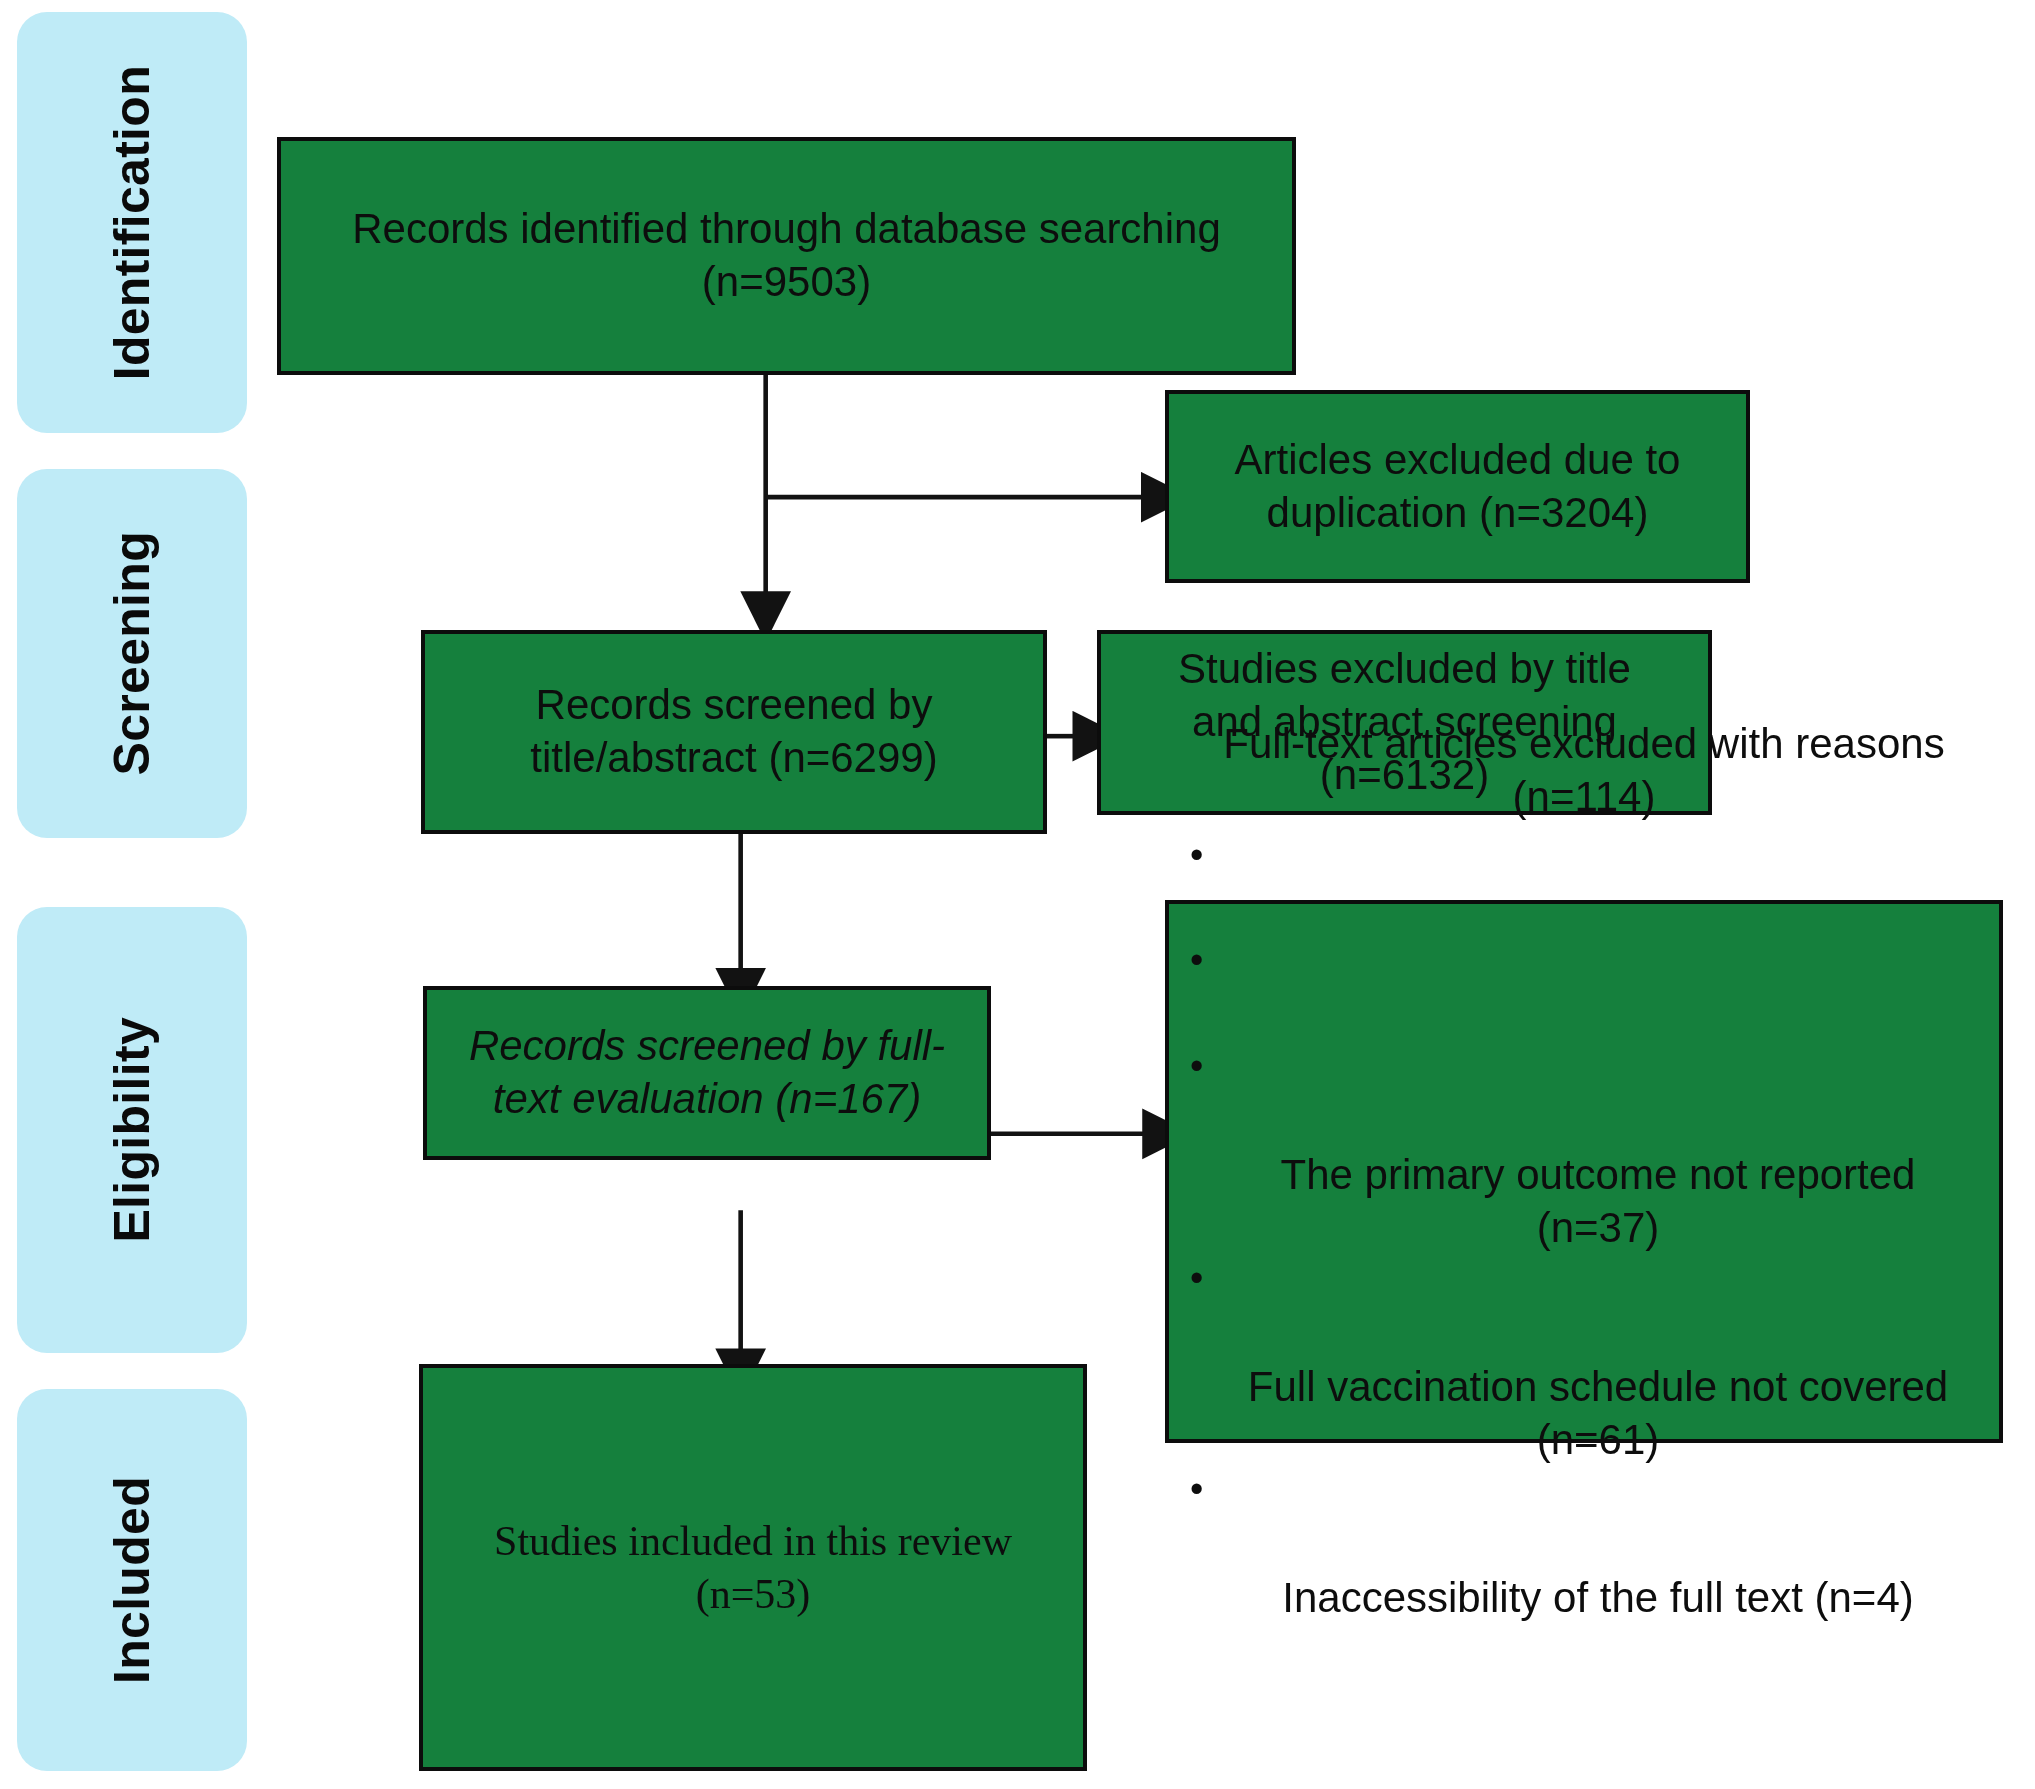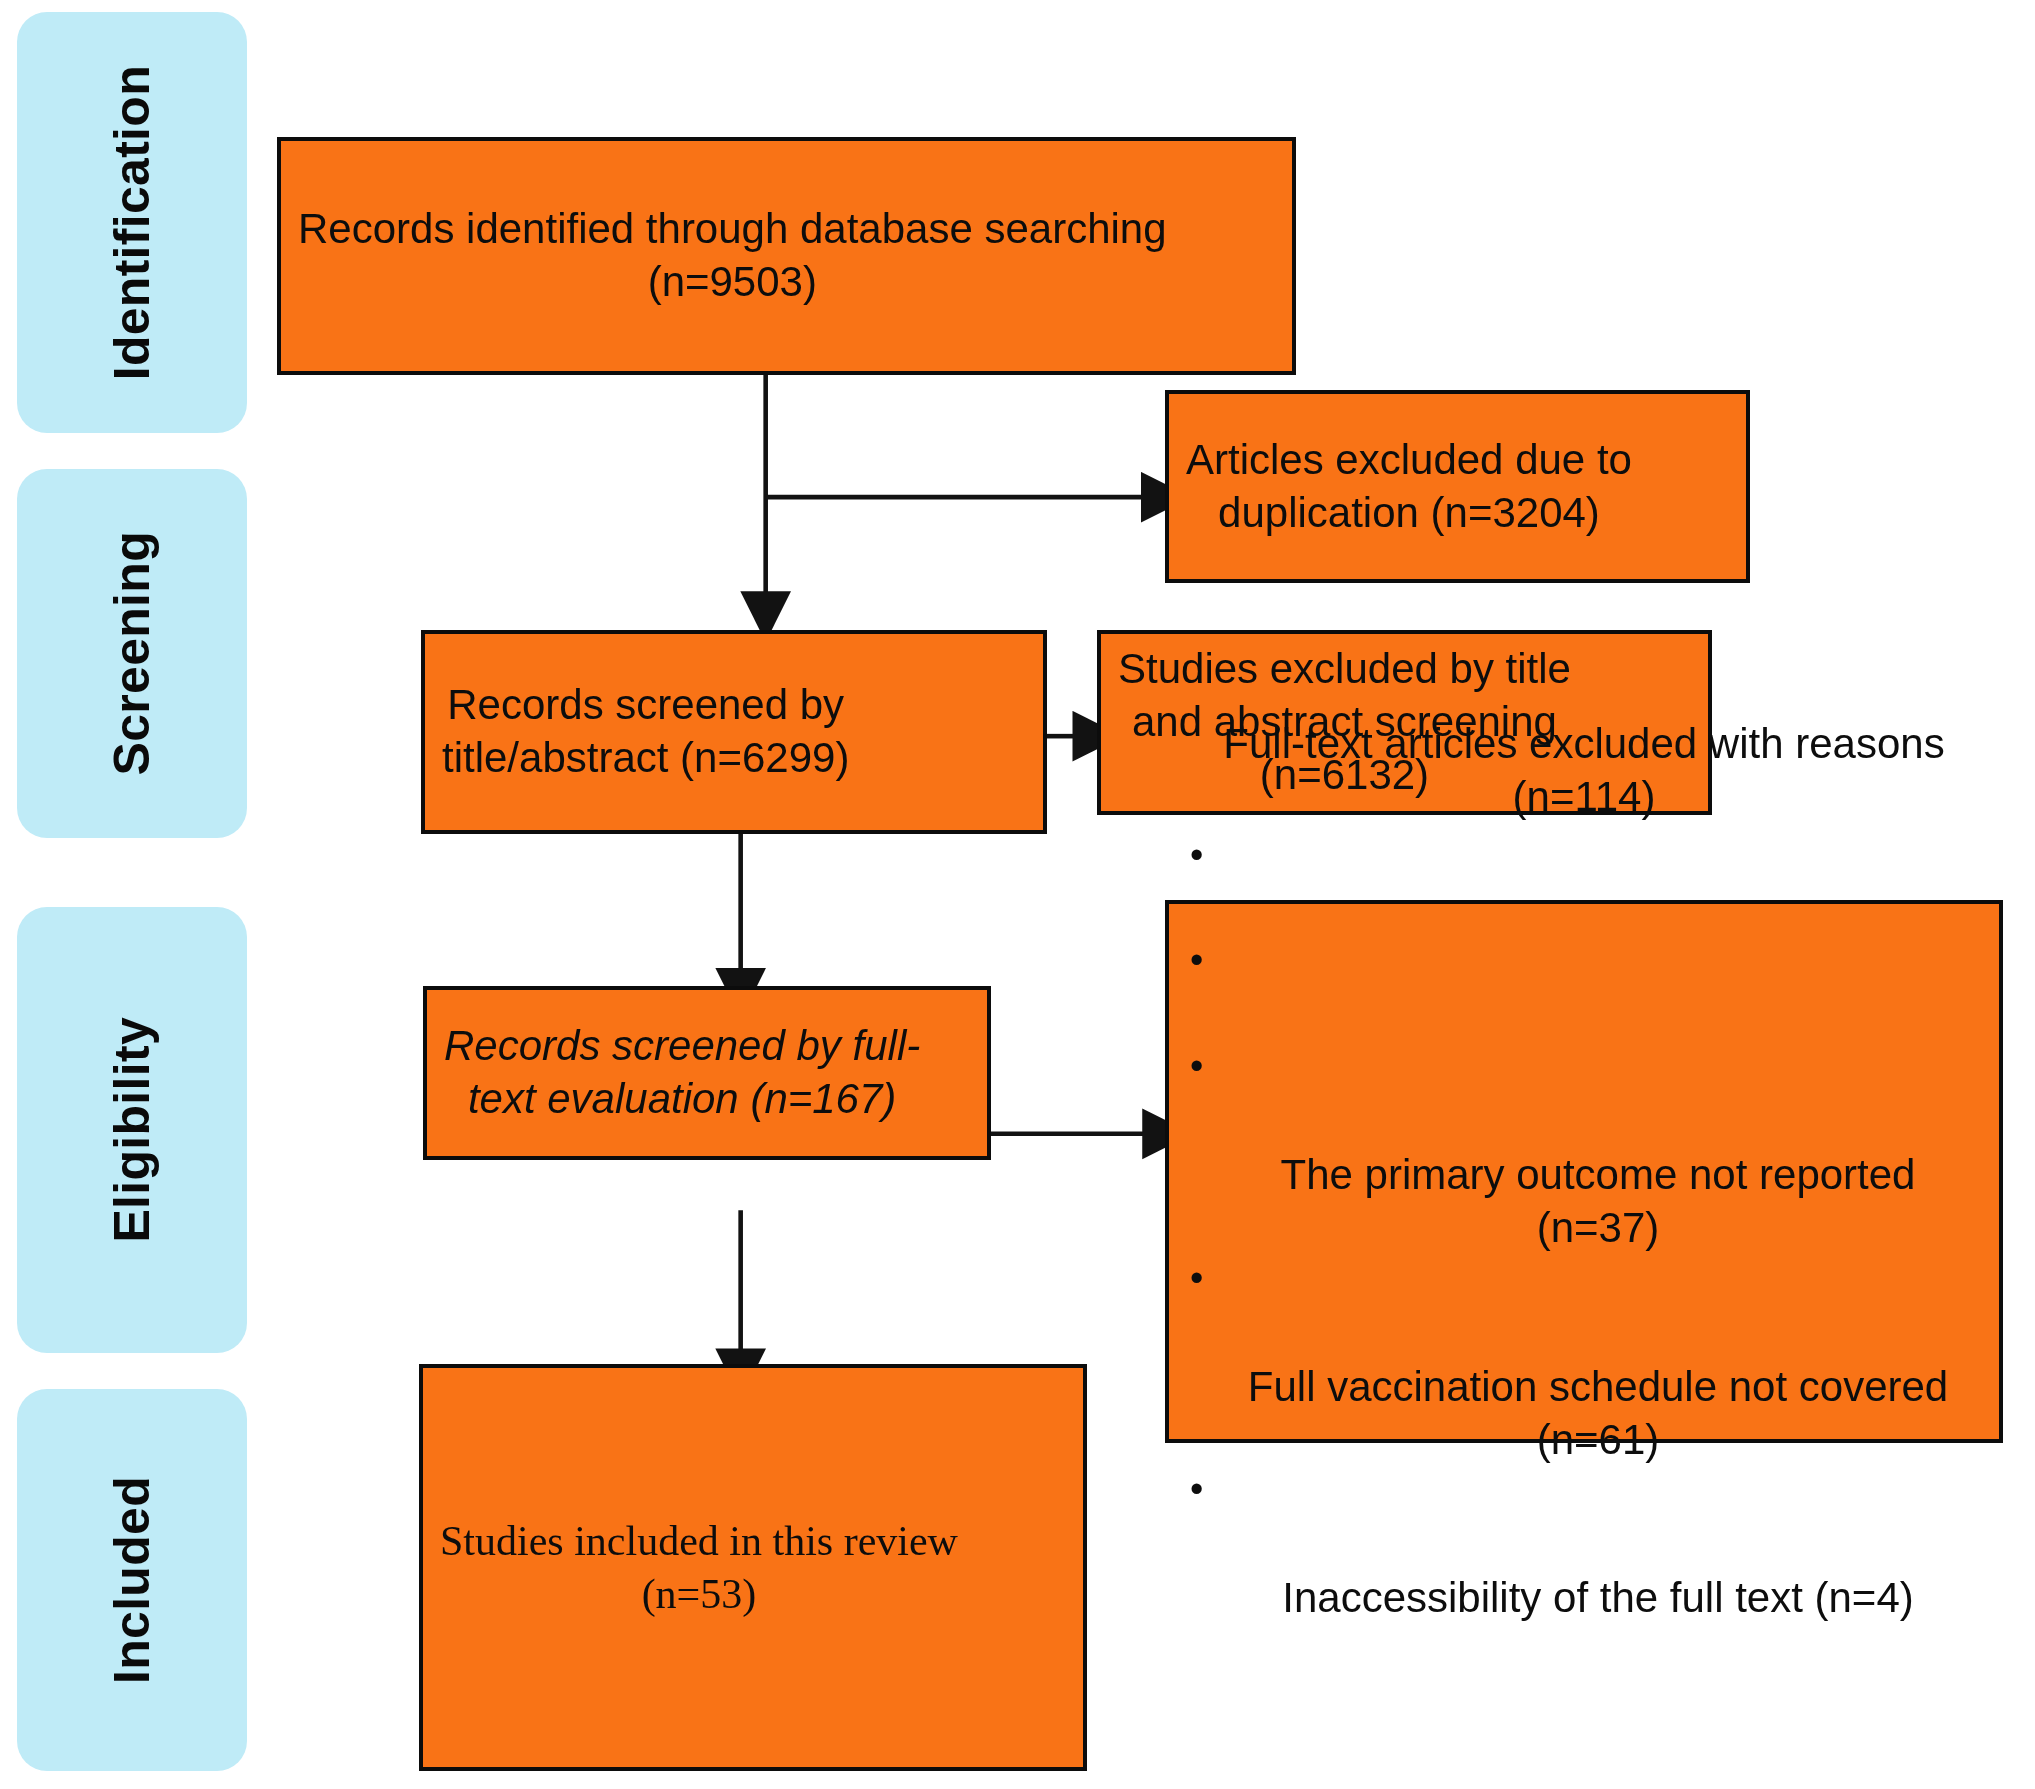--- a/index.html
+++ b/index.html
@@ -32,25 +32,26 @@
     font-weight: 700;
     color: #0a0a0a;
     letter-spacing: 0.3px;
     white-space: nowrap;
     line-height: 1;
   }
 
   
   .flow-box {
     position: absolute;
-    background: #f97316;
+    background: #15803d;
     border: 4.6px solid #0c0c0c;
     box-sizing: border-box;
     display: flex;
     align-items: center;
+    justify-content: center;
   }
   .box-text {
     font-size: 42px;
     line-height: 1.26;
     color: #0d0d0d;
     text-align: center;
     padding: 0 17px;
     white-space: pre-line;
   }
 

